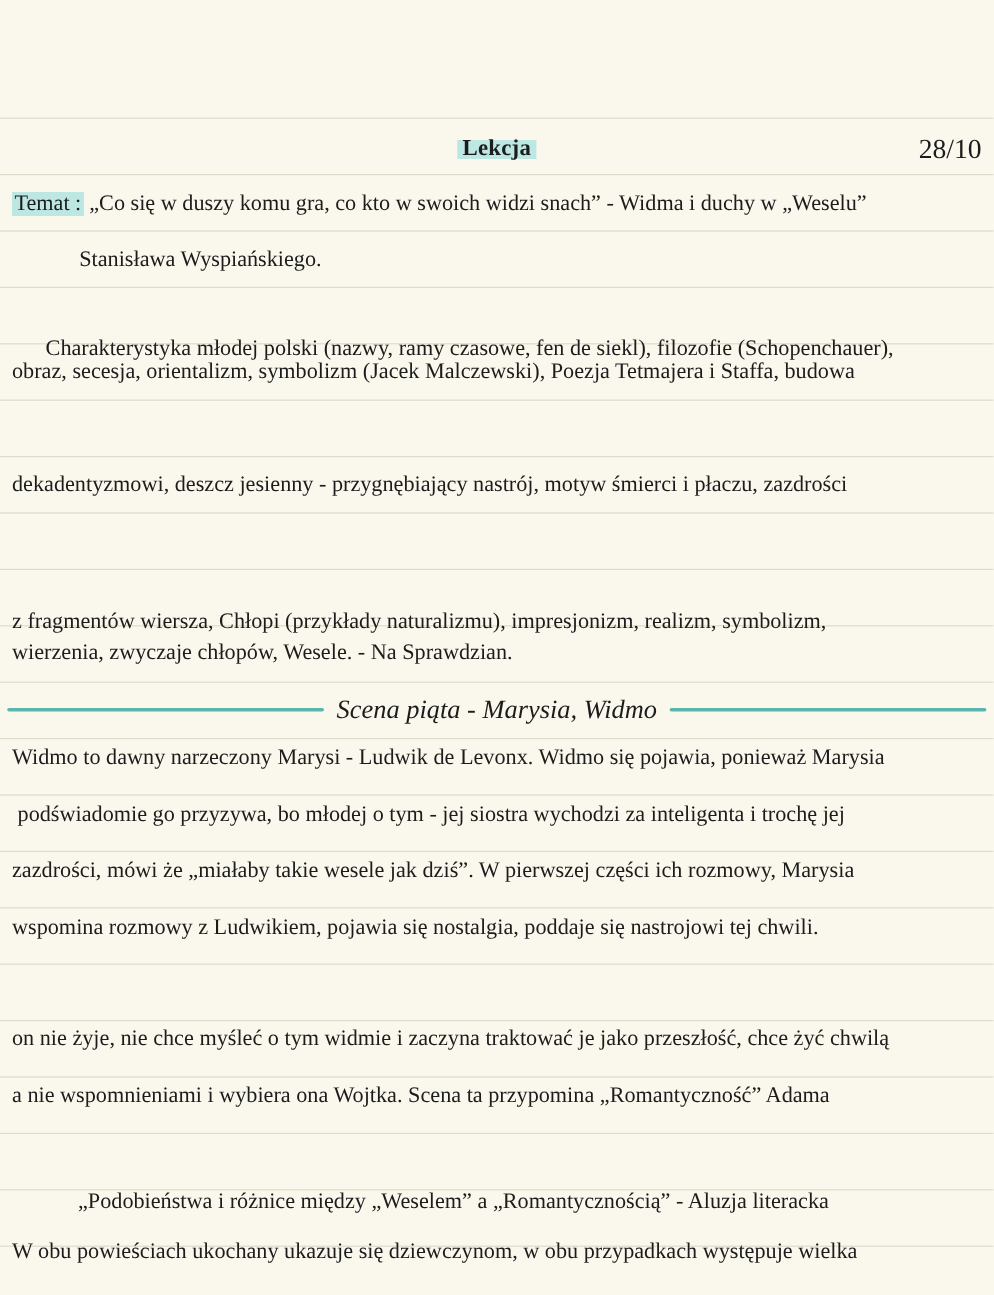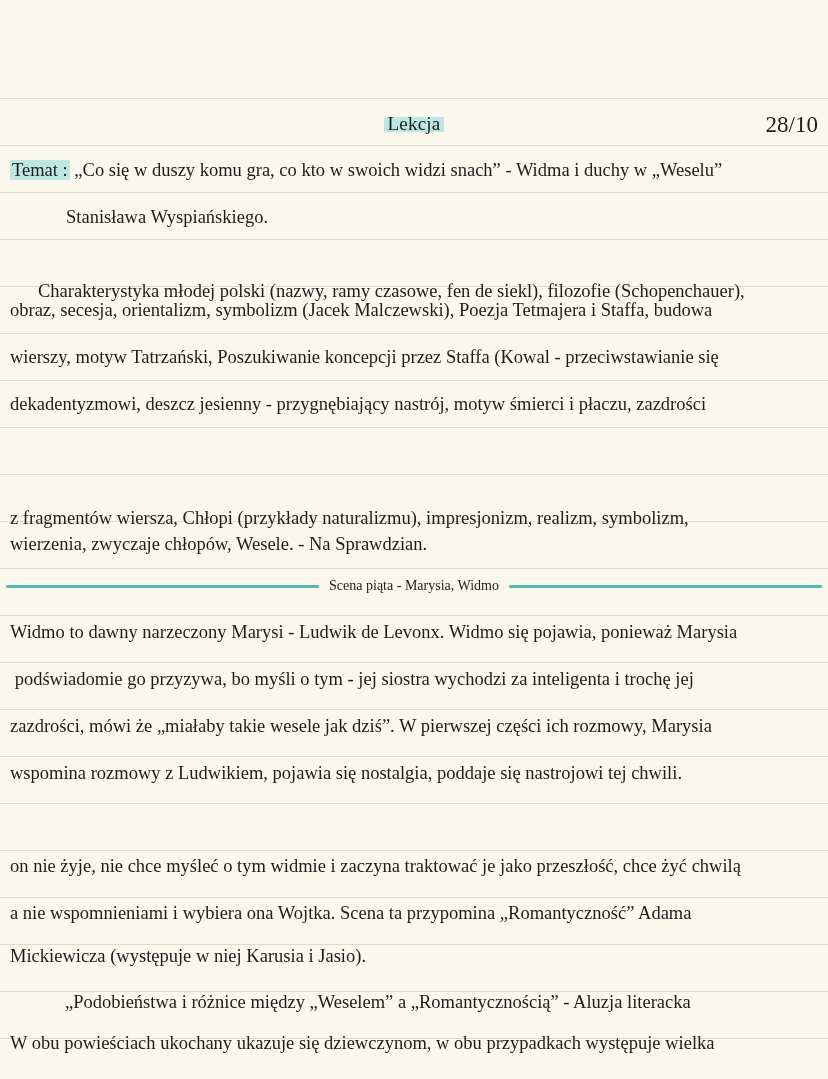--- a/index.html
+++ b/index.html
@@ -58,20 +58,21 @@
   .header-title {
     flex: 1;
     text-align: center;
     font-size: 19px;
     letter-spacing: 0.2px;
     background: linear-gradient(to bottom, rgba(168,226,224,0) 18%, rgba(168,226,224,0.75) 18%, rgba(168,226,224,0.75) 88%, rgba(168,226,224,0) 88%);
     display: inline-block;
     width: fit-content;
     margin: 0 auto;
     padding: 0 4px;
+    font-weight: bold;
   }
   .header-title-wrap {
     flex: 1;
     text-align: center;
   }
   .header-date {
     position: absolute;
     right: 10px;
     top: 4px;
     font-size: 23px;
@@ -103,22 +104,23 @@
     padding: 0 6px;
     box-sizing: border-box;
   }
   .divider .rule {
     flex: 1;
     height: 3px;
     background: #5cb6b0;
     border-radius: 2px;
   }
   .divider .cap {
-    font-size: 14px;
+    font-size: 22px;
     white-space: nowrap;
+    font-style: italic;
   }
   .indent-1 { text-indent: 28px; margin-top: 27px; }
   .indent-2 { padding-left: 56px; }
 </style>
 </head>
 <body>
 
 <div class="ruled-lines">
   <div class="line" style="top:98px"></div>
   <div class="line" style="top:145px"></div>
@@ -150,36 +152,34 @@
       <span class="header-title">Lekcja</span>
     </div>
     <div class="header-date">28/10</div>
   </div>
 
   <div class="txt" style="top:160px"><span class="highlight-label">Temat :</span><span> „Co się w duszy komu gra, co kto w swoich widzi snach” - Widma i duchy w „Weselu”</span></div>
   <div class="txt indent-2" style="top:207px">Stanisława Wyspiańskiego.</div>
 
   <div class="txt indent-1" style="top:254px">Charakterystyka młodej polski (nazwy, ramy czasowe, fen de siekl), filozofie (Schopenchauer),</div>
   <div class="txt" style="top:300px">obraz, secesja, orientalizm, symbolizm (Jacek Malczewski), Poezja Tetmajera i Staffa, budowa</div>
-  <div class="txt" style="top:347px">wierszy, motyw Tatrzański, Poszukiwanie koncepcji przez Staffa (Kowal - przeciwstawianie się</div>
   <div class="txt" style="top:394px">dekadentyzmowi, deszcz jesienny - przygnębiający nastrój, motyw śmierci i płaczu, zazdrości</div>
   <div class="txt" style="top:508px">z fragmentów wiersza, Chłopi (przykłady naturalizmu), impresjonizm, realizm, symbolizm,</div>
   <div class="txt" style="top:534px">wierzenia, zwyczaje chłopów, Wesele. - Na Sprawdzian.</div>
 
   <div class="divider" style="top:578px">
     <div class="rule"></div>
     <div class="cap">Scena piąta - Marysia, Widmo</div>
     <div class="rule"></div>
   </div>
 
   <div class="txt" style="top:622px">Widmo to dawny narzeczony Marysi - Ludwik de Levonx. Widmo się pojawia, ponieważ Marysia</div>
-  <div class="txt" style="top:669px"> podświadomie go przyzywa, bo myśli o tym - jej siostra wychodzi za inteligenta i trochę jej</div>
+  <div class="txt" style="top:669px"> podświadomie go przyzywa, bo młodej o tym - jej siostra wychodzi za inteligenta i trochę jej</div>
   <div class="txt" style="top:716px">zazdrości, mówi że „miałaby takie wesele jak dziś”. W pierwszej części ich rozmowy, Marysia</div>
   <div class="txt" style="top:763px">wspomina rozmowy z Ludwikiem, pojawia się nostalgia, poddaje się nastrojowi tej chwili.</div>
   <div class="txt" style="top:856px">on nie żyje, nie chce myśleć o tym widmie i zaczyna traktować je jako przeszłość, chce żyć chwilą</div>
   <div class="txt" style="top:903px">a nie wspomnieniami i wybiera ona Wojtka. Scena ta przypomina „Romantyczność” Adama</div>
-  <div class="txt" style="top:946px">Mickiewicza (występuje w niej Karusia i Jasio).</div>
 
   <div class="txt" style="top:992px; padding-left:55px;">„Podobieństwa i różnice między „Weselem” a „Romantycznością” - Aluzja literacka</div>
 
   <div class="txt" style="top:1033px">W obu powieściach ukochany ukazuje się dziewczynom, w obu przypadkach występuje wielka</div>
 
 </div>
 
 </body></html>

